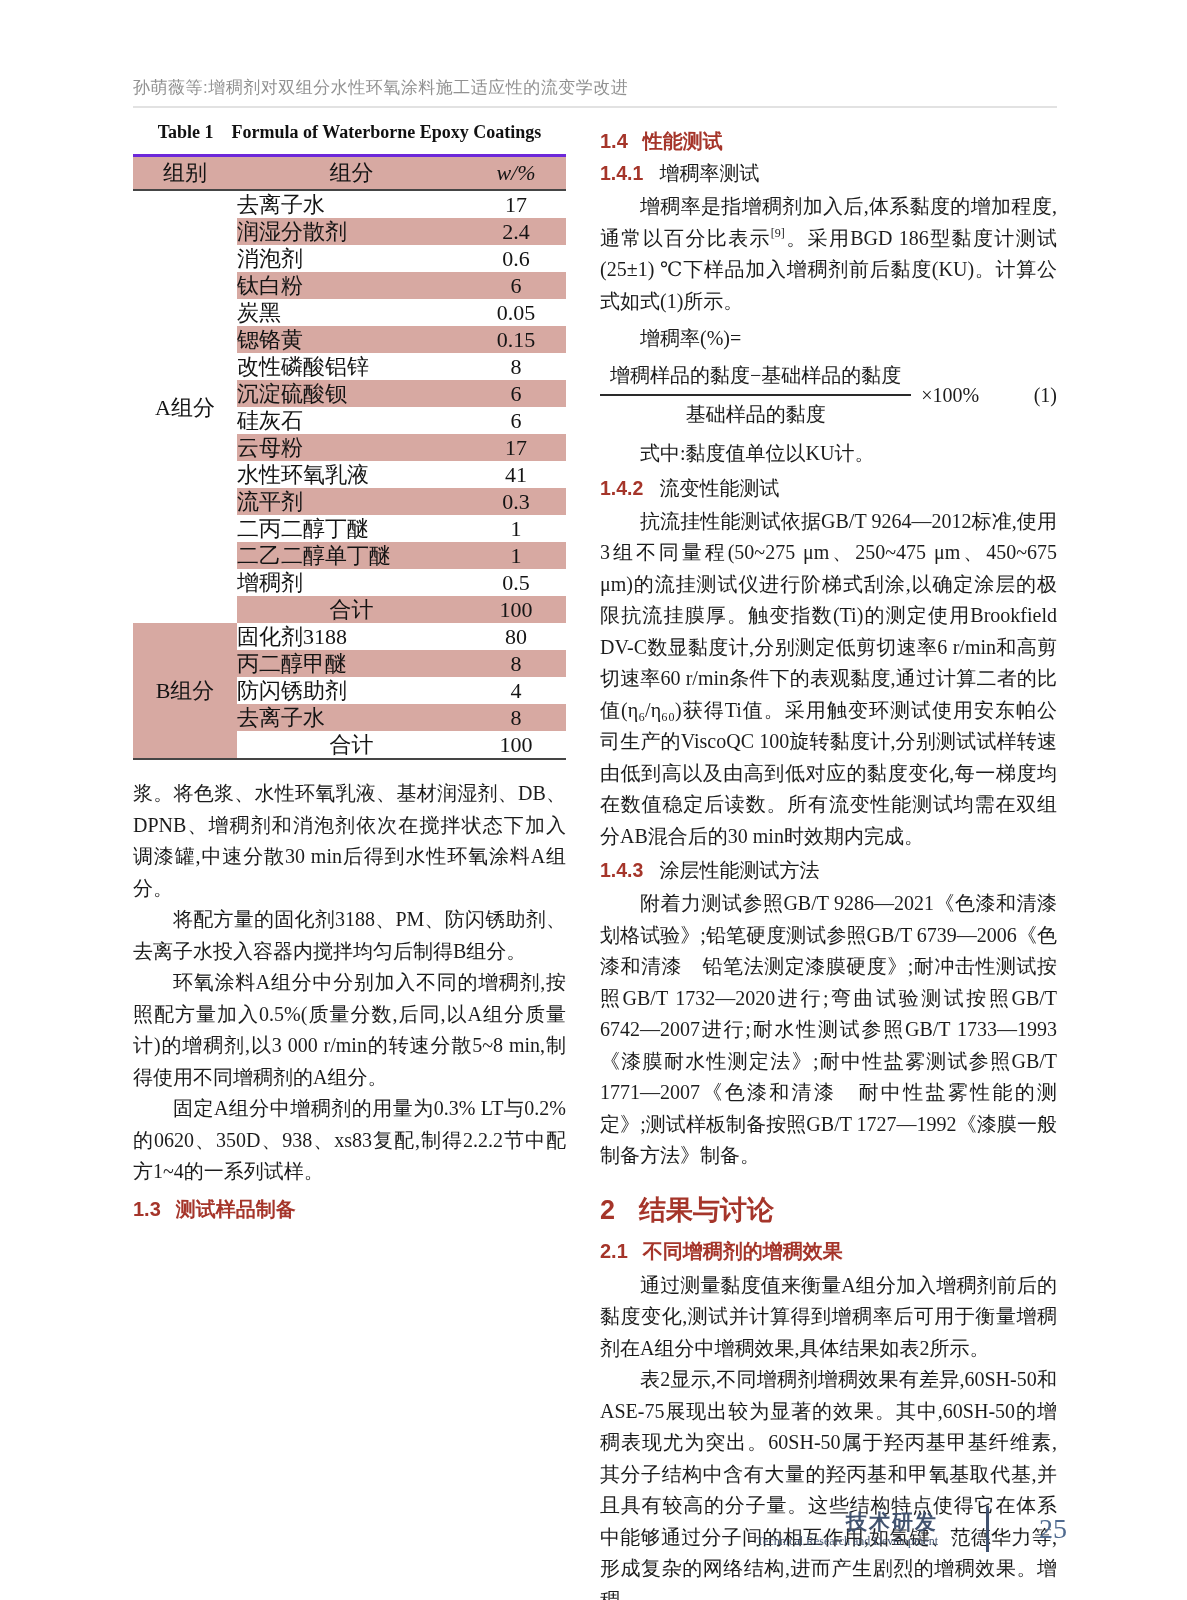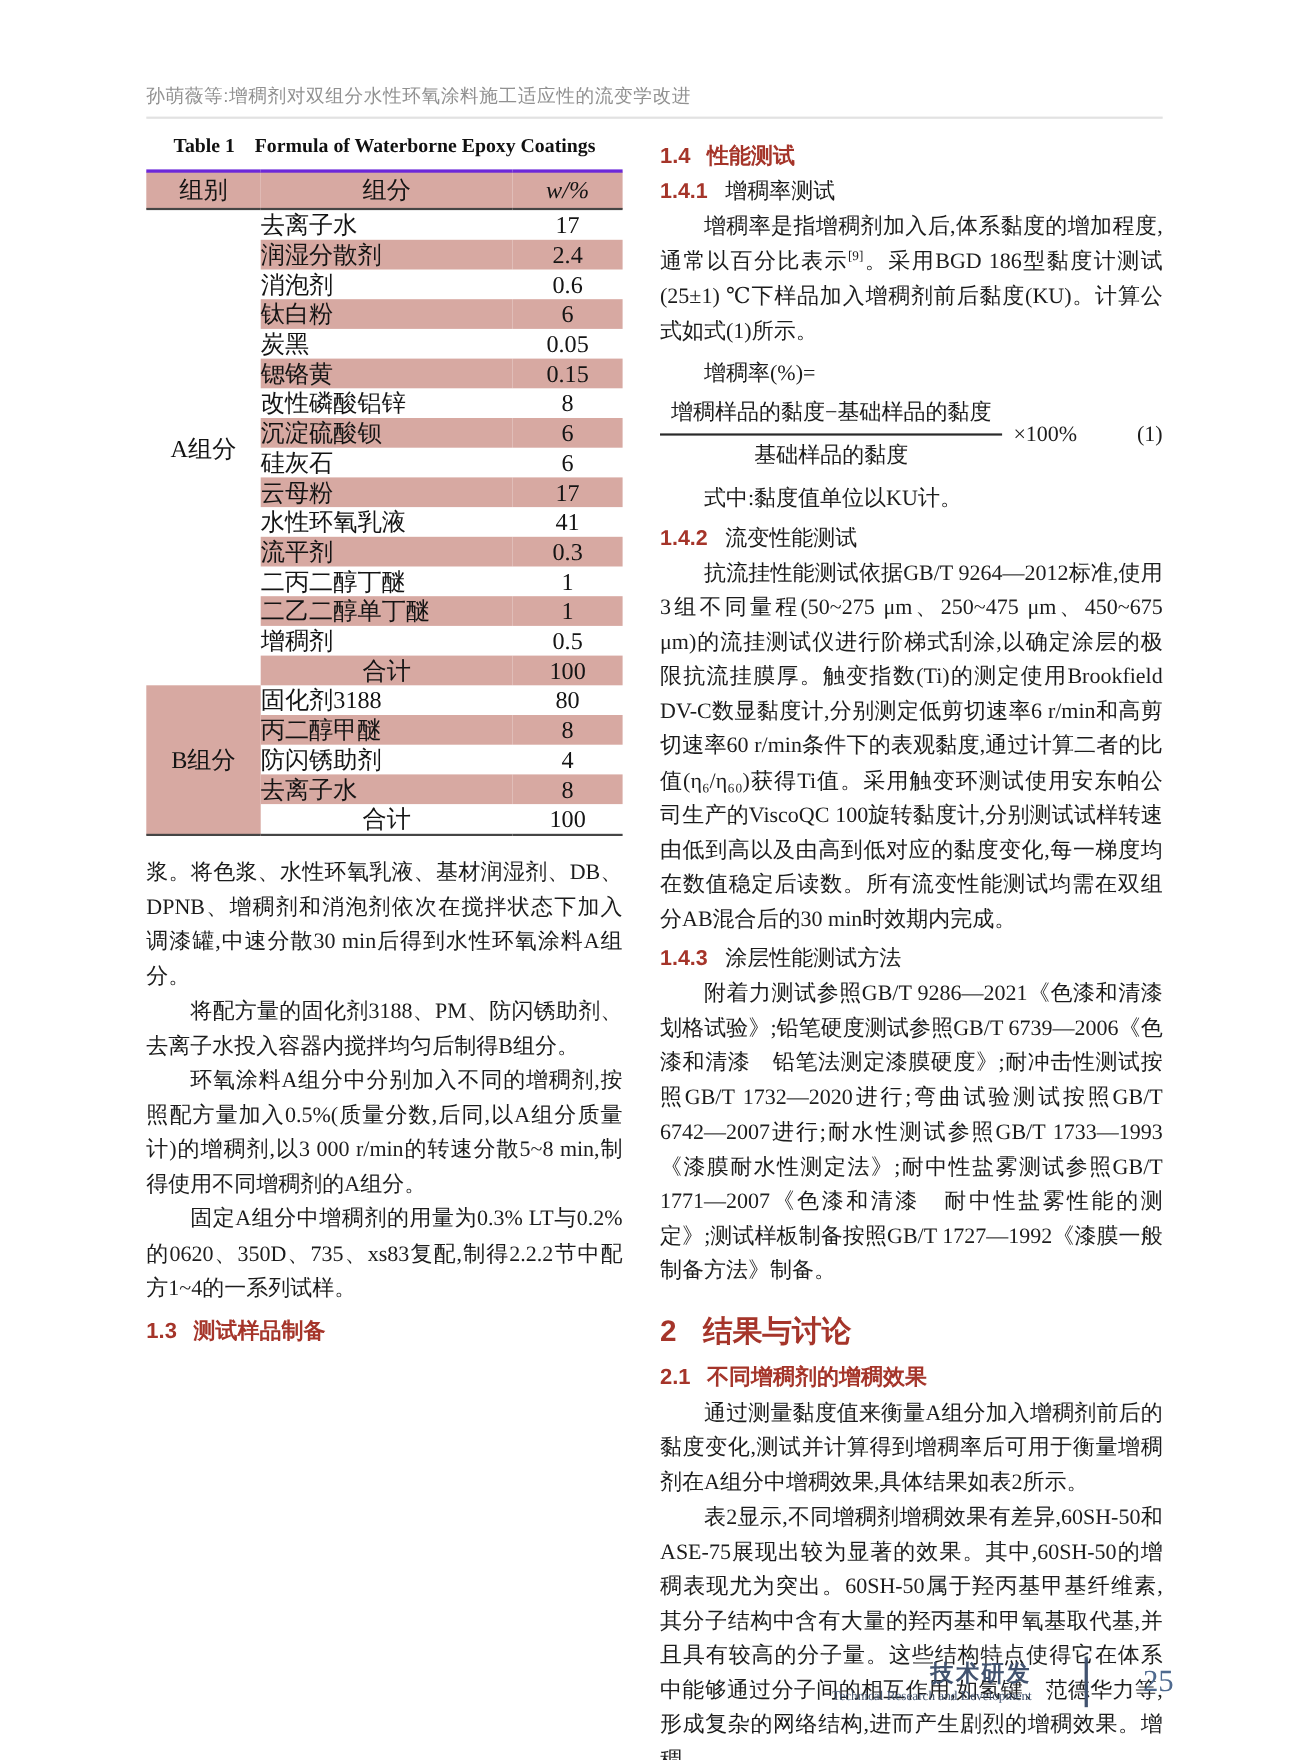--- a/index.html
+++ b/index.html
@@ -221,21 +221,21 @@
         </tr>
       </tbody>
     </table>
 
     <div class="spacer-sm"></div>
     <div style="height:12px"></div>
 
     <p class="para">浆。将色浆、水性环氧乳液、基材润湿剂、DB、DPNB、增稠剂和消泡剂依次在搅拌状态下加入调漆罐,中速分散30 min后得到水性环氧涂料A组分。</p>
     <p class="para indent">将配方量的固化剂3188、PM、防闪锈助剂、去离子水投入容器内搅拌均匀后制得B组分。</p>
     <p class="para indent">环氧涂料A组分中分别加入不同的增稠剂,按照配方量加入0.5%(质量分数,后同,以A组分质量计)的增稠剂,以3 000 r/min的转速分散5~8 min,制得使用不同增稠剂的A组分。</p>
-    <p class="para indent">固定A组分中增稠剂的用量为0.3% LT与0.2%的0620、350D、735、xs83复配,制得2.2.2节中配方1~4的一系列试样。</p>
+    <p class="para indent">固定A组分中增稠剂的用量为0.3% LT与0.2%的0620、350D、938、xs83复配,制得2.2.2节中配方1~4的一系列试样。</p>
 
     <div class="h-red">
       <span class="num">1.3</span>
       <span class="ttl">测试样品制备</span>
     </div>
 
   </div>
 
   <div class="col-right">
     <div class="h-red" style="">

